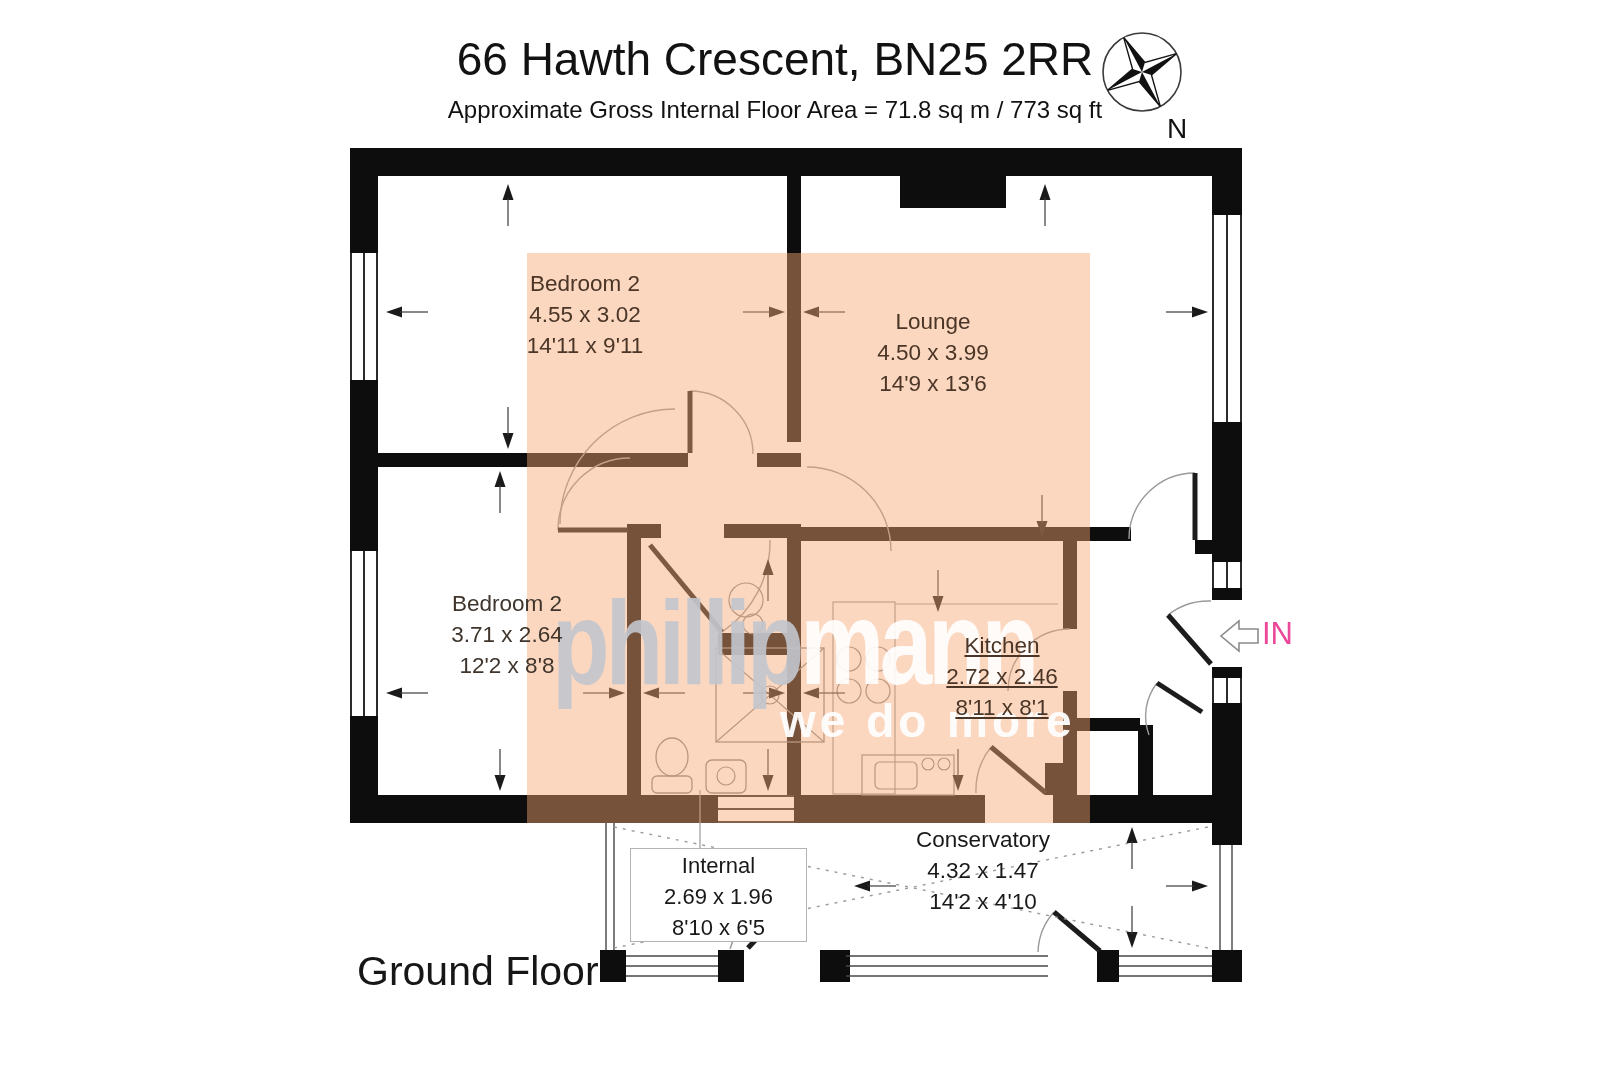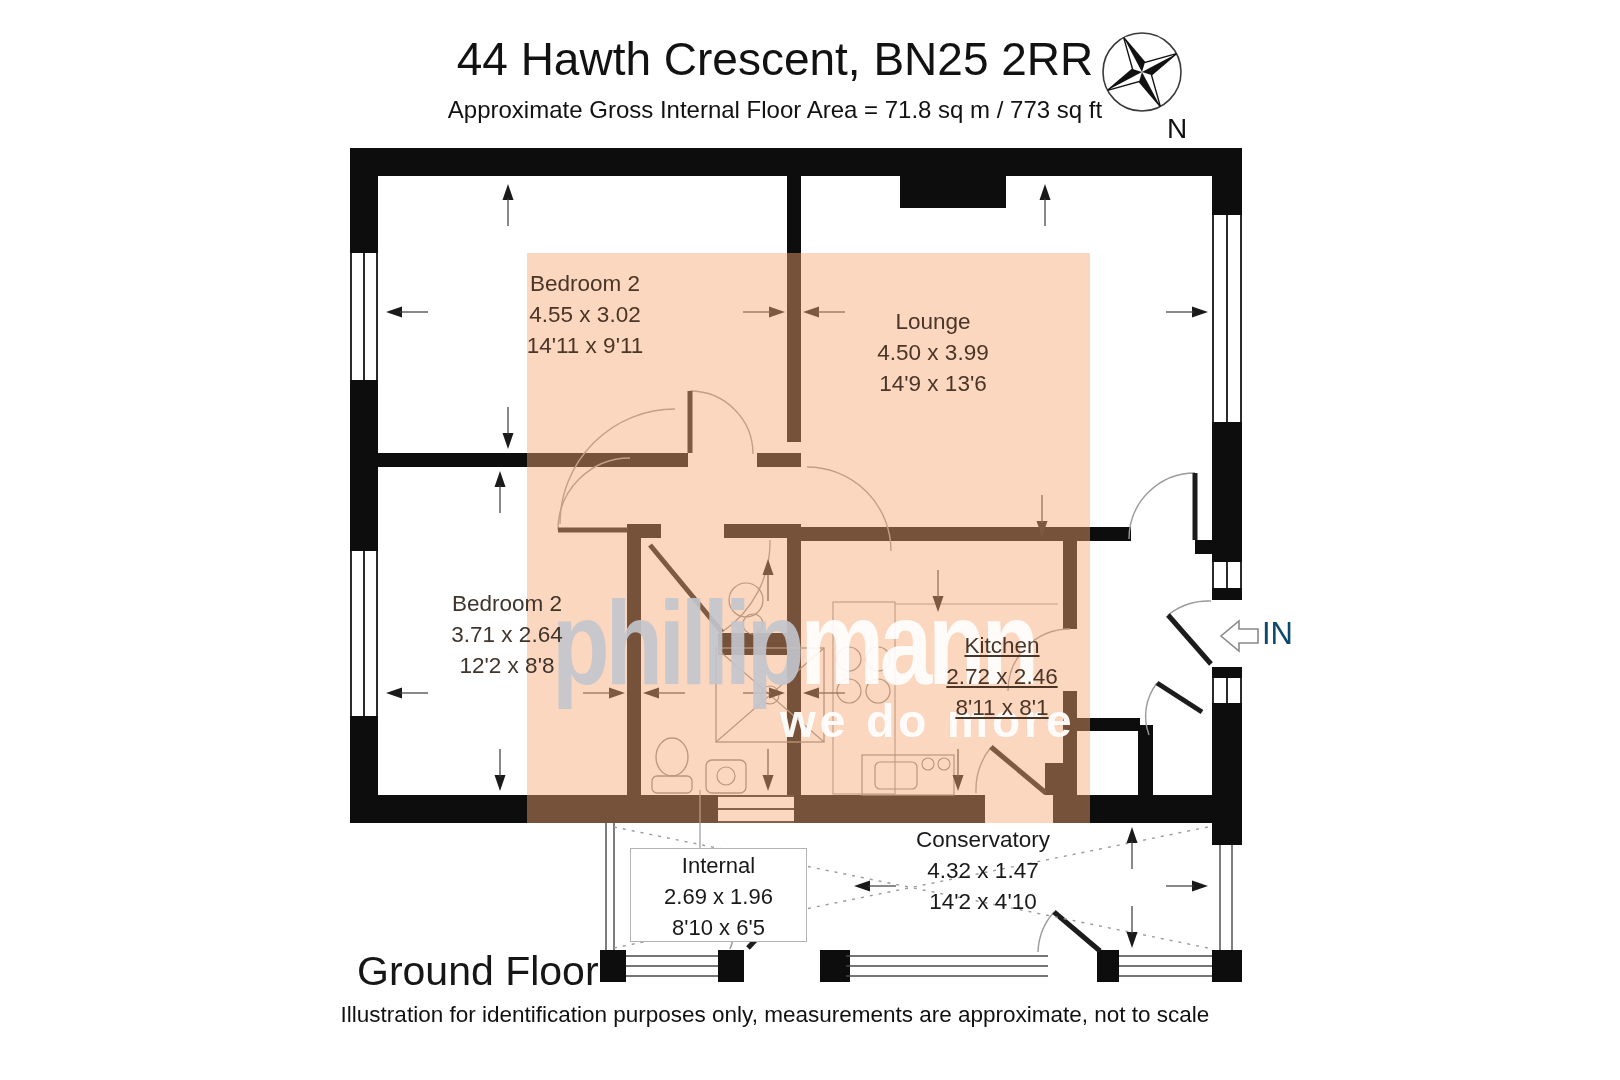--- a/index.html
+++ b/index.html
@@ -27,29 +27,29 @@
   .wm-line2{left:780px;top:694px;font-size:46px;font-weight:700;letter-spacing:4px;color:#ffffff;opacity:0.95;}
   .room-label{position:absolute;z-index:7;text-align:center;font-size:22.5px;line-height:31px;color:#4a3526;}
   .room-label.dark{color:#191919;}
   .room-label.bed2{color:#3f352c;}
   .callout{position:absolute;left:630px;top:848px;width:177px;height:94px;background:#ffffff;
            border:1px solid #b3b3b3;z-index:9;text-align:center;font-size:22px;line-height:31px;
            color:#191919;box-sizing:border-box;padding-top:1px;}
   .gf{position:absolute;left:357px;top:948px;font-size:41px;color:#161616;z-index:8;}
   .disc{position:absolute;left:330px;top:1002px;width:890px;text-align:center;font-size:22.5px;color:#111;z-index:8;}
   .compass{position:absolute;left:1085px;top:14px;z-index:10;}
-  .in-label{position:absolute;left:1262px;top:616px;font-size:31px;color:#0c4a6e;z-index:8;}
+  .in-label{position:absolute;left:1262px;top:616px;font-size:31px;color:#ec4899;z-index:8;}
 </style>
 </head>
 <body>
 
 <div class="canvas">
 
   <div class="hdr">
-    <div class="hdr-title">44 Hawth Crescent, BN25 2RR</div>
+    <div class="hdr-title">66 Hawth Crescent, BN25 2RR</div>
     <div class="hdr-sub">Approximate Gross Internal Floor Area = 71.8 sq m / 773 sq ft</div>
   </div>
 
   <div class="compass">
     <svg width="120" height="130" viewBox="0 0 120 130">
       <circle cx="57" cy="58" r="39" fill="#ffffff" stroke="#3a3a3a" stroke-width="1.6"></circle>
       <g transform="rotate(-28 57 58)">
         <path d="M57,19 L64,51 L96,58 L64,65 L57,97 L50,65 L18,58 L50,51 Z" fill="#ffffff" stroke="#141414" stroke-width="1.4"></path>
         <path d="M57,19 L64,51 L57,58 Z" fill="#111"></path>
         <path d="M96,58 L64,65 L57,58 Z" fill="#111"></path>
@@ -206,21 +206,20 @@
 
   <div class="callout">
     <div>Internal</div>
     <div>2.69 x 1.96</div>
     <div>8'10 x 6'5</div>
   </div>
 
   <div class="in-label">IN</div>
 
   <div class="gf">Ground Floor</div>
-  <div class="disc">Illustration for identification purposes only, measurements are approximate, not to scale</div>
 <div class="wall" style="left: 350px; top: 148px; width: 892px; height: 28px;"></div>
     <div class="wall" style="left: 900px; top: 176px; width: 106px; height: 32px;"></div>
     <div class="wall" style="left: 350px; top: 176px; width: 28px; height: 647px;"></div>
     <div class="wall" style="left: 1212px; top: 176px; width: 30px; height: 647px;"></div>
     <div class="wall" style="left: 350px; top: 795px; width: 892px; height: 28px;"></div>
     <div class="wall" style="left: 1212px; top: 823px; width: 30px; height: 22px;"></div>
     <div class="wall" style="left: 1212px; top: 950px; width: 30px; height: 32px;"></div>
     <div class="wall" style="left: 600px; top: 950px; width: 26px; height: 32px;"></div>
     <div class="wall" style="left: 718px; top: 950px; width: 26px; height: 32px;"></div>
     <div class="wall" style="left: 820px; top: 950px; width: 30px; height: 32px;"></div>

